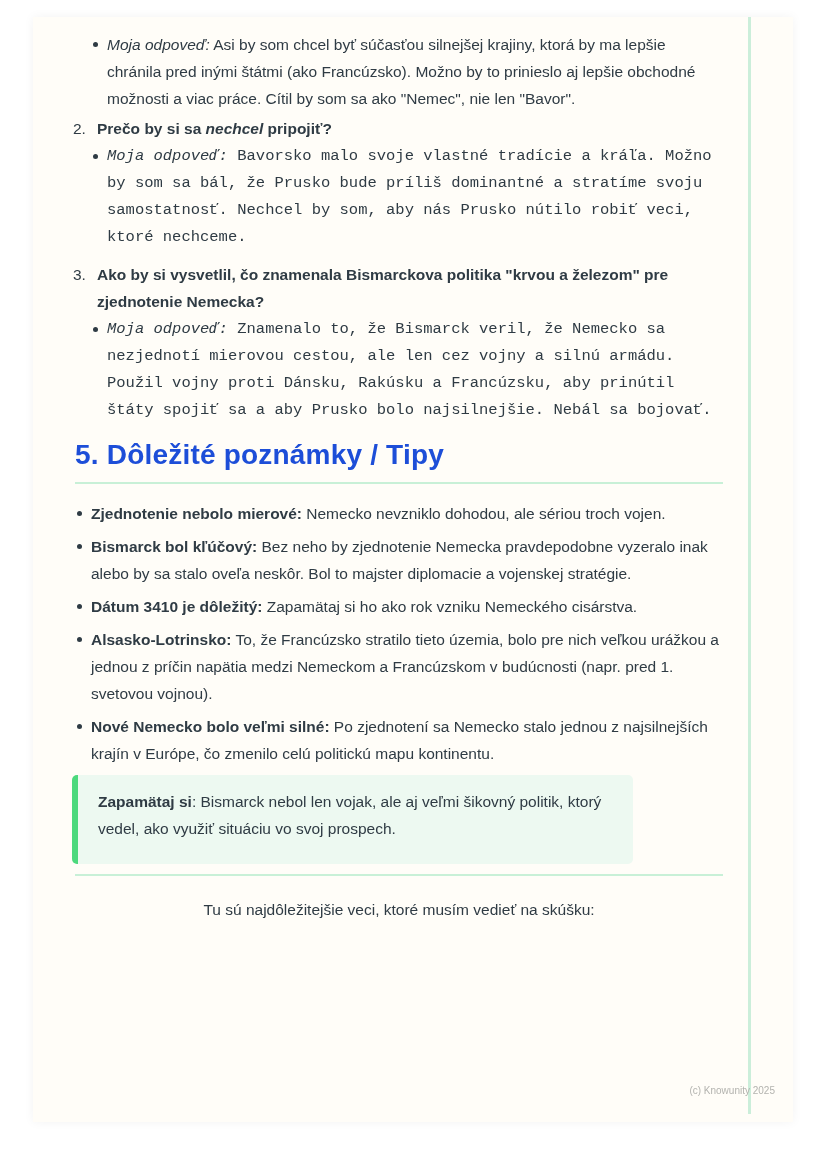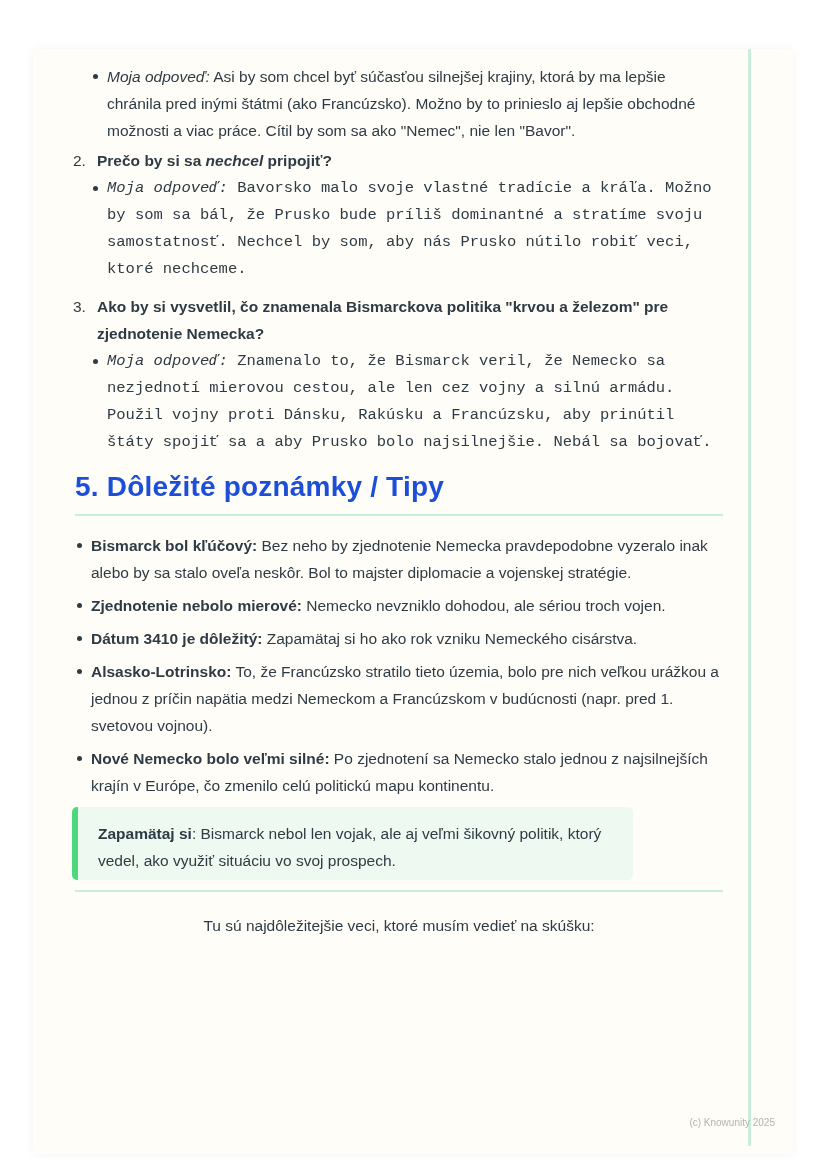--- a/index.html
+++ b/index.html
@@ -1,19 +1,19 @@
 <!DOCTYPE html>
 <html><head>
 <meta charset="utf-8">
 <style>
   * { margin:0; padding:0; box-sizing:border-box; }
   html,body { width:828px; height:1171px; background:#ffffff;
     font-family:"Liberation Sans","DejaVu Sans",sans-serif; }
   .page {
-    position:absolute; left:33px; top:49px; width:760px; height:1105px;
+    position:absolute; left:33px; top:17px; width:760px; height:1105px;
     background:#fffdf8; box-shadow:0 0 10px rgba(0,0,0,0.05);
   }
   .vline {
     position:absolute; left:715px; top:0; width:3px; height:1097px;
     background:#cbeeda;
   }
   .content {
     position:absolute; left:42px; top:13px; width:648px;
     color:#2f3b44; font-size:15.5px; line-height:27px;
   }
@@ -39,21 +39,21 @@
   }
   ul.tips { list-style:none; margin:16px 0 0 0; }
   ul.tips > li { position:relative; padding-left:16px; margin-bottom:6px; }
   ul.tips > li::before {
     content:""; position:absolute; left:2px; top:11px;
     width:5px; height:5px; border-radius:50%; background:#2f3b44;
   }
   .callout {
     margin:8px 0 0 -3px; width:561px;
     background:#edf9f1; border-left:6px solid #4cd97d; border-radius:5px;
-    padding:13px 20px 6px 20px;
+    padding:13px 20px 22px 20px;
   }
   .mt-q2 { margin-top:3px; }
   .mt-q3 { margin-top:10px; }
   .mt-h5 { margin-top:14px; }
   .mt-h6 { margin-top:36px; }
   .intro { margin-top:20px;text-align:center; }
   .watermark {
     position:absolute; right:18px; top:1068px;
     font-size:10px; color:#b3b3af; line-height:12px;
   }
@@ -92,24 +92,24 @@
           <span class="it">Moja odpoveď:</span><span> Znamenalo to, že Bismarck veril, že Nemecko sa nezjednotí mierovou cestou, ale len cez vojny a silnú armádu. Použil vojny proti Dánsku, Rakúsku a Francúzsku, aby prinútil štáty spojiť sa a aby Prusko bolo najsilnejšie. Nebál sa bojovať.</span>
         </li>
       </ul>
     </div>
 
     <h2 class="section-title mt-h5">5. Dôležité poznámky / Tipy</h2>
     <hr class="section-rule">
 
     <ul class="tips">
       <li>
-        <span class="b">Bismarck bol kľúčový:</span><span> Bez neho by zjednotenie Nemecka pravdepodobne vyzeralo inak alebo by sa stalo oveľa neskôr. Bol to majster diplomacie a vojenskej stratégie.</span>
+        <span class="b">Zjednotenie nebolo mierové:</span><span> Nemecko nevzniklo dohodou, ale sériou troch vojen.</span>
       </li>
       <li>
-        <span class="b">Zjednotenie nebolo mierové:</span><span> Nemecko nevzniklo dohodou, ale sériou troch vojen.</span>
+        <span class="b">Bismarck bol kľúčový:</span><span> Bez neho by zjednotenie Nemecka pravdepodobne vyzeralo inak alebo by sa stalo oveľa neskôr. Bol to majster diplomacie a vojenskej stratégie.</span>
       </li>
       <li>
         <span class="b">Dátum 3410 je dôležitý:</span><span> Zapamätaj si ho ako rok vzniku Nemeckého cisárstva.</span>
       </li>
       <li>
         <span class="b">Alsasko-Lotrinsko:</span><span> To, že Francúzsko stratilo tieto územia, bolo pre nich veľkou urážkou a jednou z príčin napätia medzi Nemeckom a Francúzskom v budúcnosti (napr. pred 1. svetovou vojnou).</span>
       </li>
       <li>
         <span class="b">Nové Nemecko bolo veľmi silné:</span><span> Po zjednotení sa Nemecko stalo jednou z najsilnejších krajín v Európe, čo zmenilo celú politickú mapu kontinentu.</span>
       </li>

